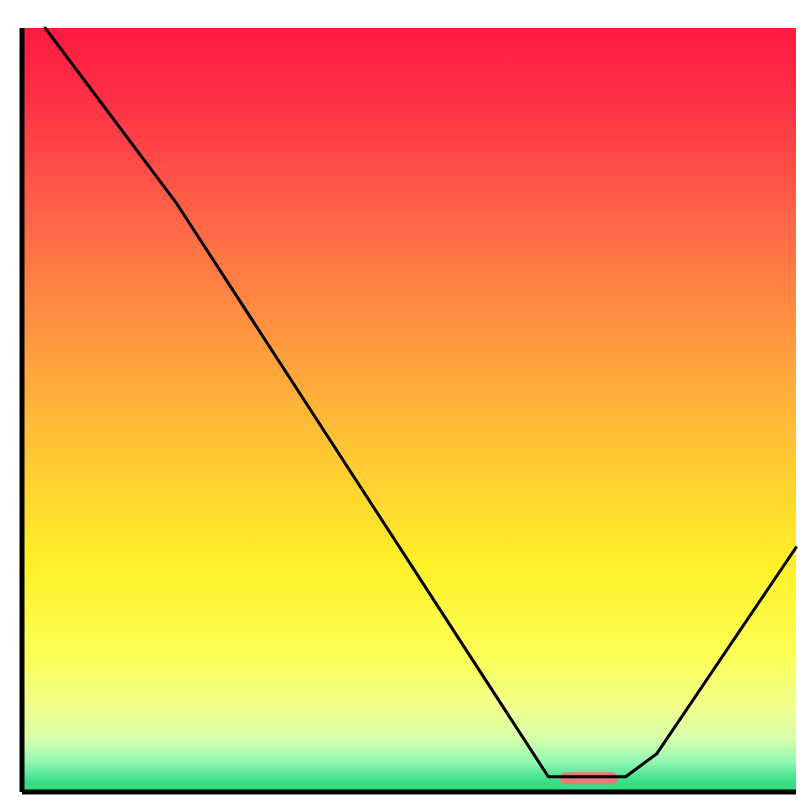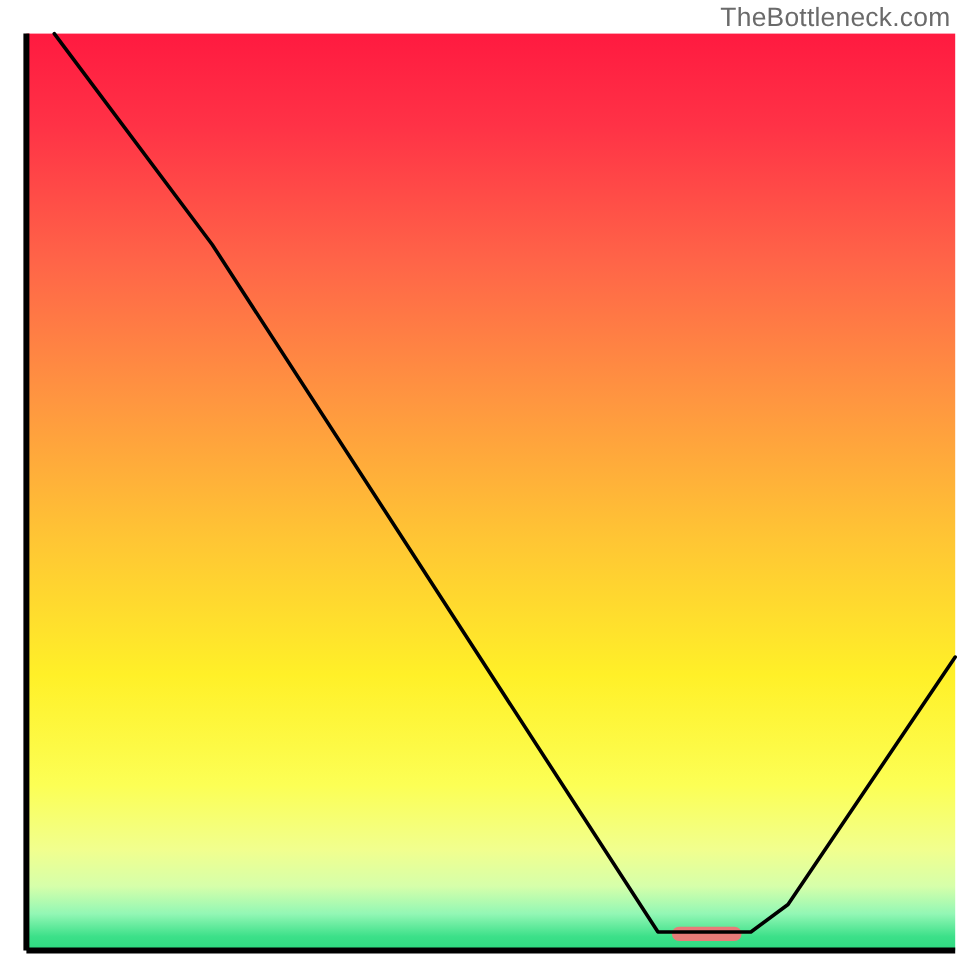--- a/index.html
+++ b/index.html
@@ -25,21 +25,20 @@
     letter-spacing: 0.2px;
   }
   svg {
     display: block;
   }
 </style>
 </head>
 <body>
 
 <div class="container">
-  <div class="watermark">TheBottleneck.com</div>
 
   <svg id="chart-svg" width="800" height="800" viewBox="0 0 800 800">
     <defs>
       <linearGradient id="bg-grad" x1="0" y1="0" x2="0" y2="1">
           <stop offset="0%" stop-color="#ff1a40"></stop>
           <stop offset="10%" stop-color="#ff3246"></stop>
           <stop offset="25%" stop-color="#ff6548"></stop>
           <stop offset="40%" stop-color="#ff9640"></stop>
           <stop offset="55.00000000000001%" stop-color="#ffc534"></stop>
           <stop offset="70%" stop-color="#fff028"></stop>

